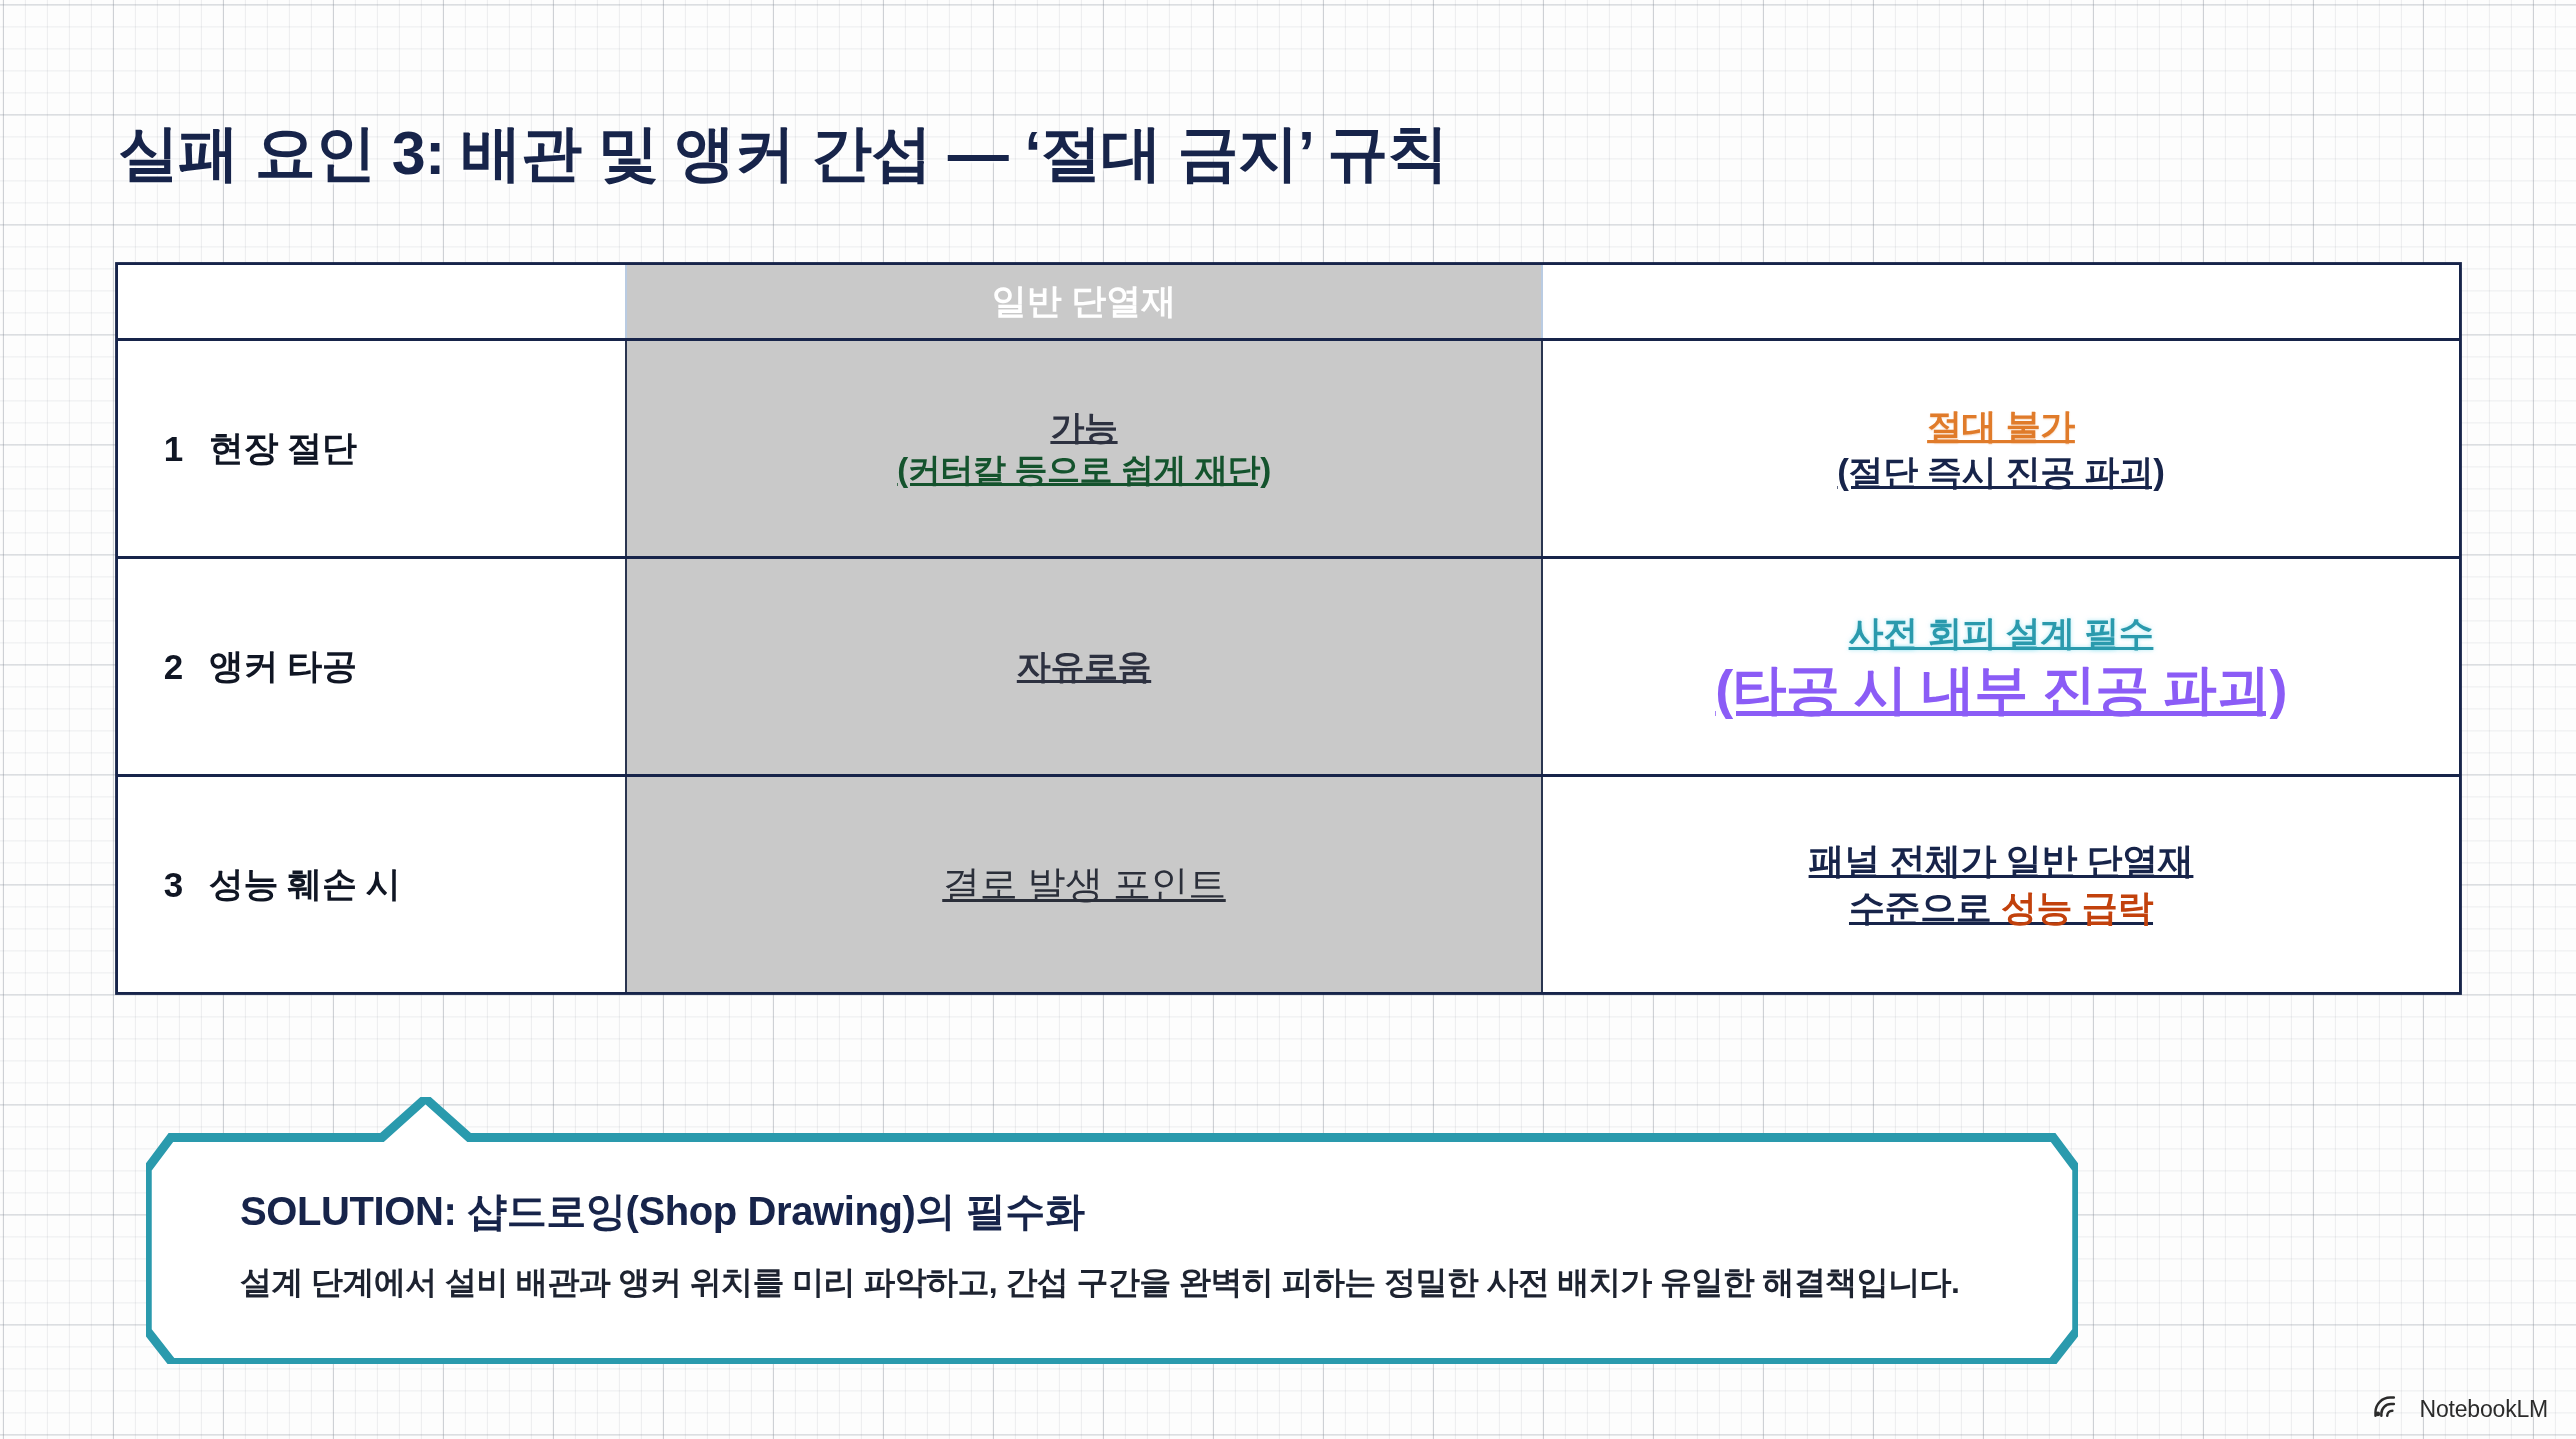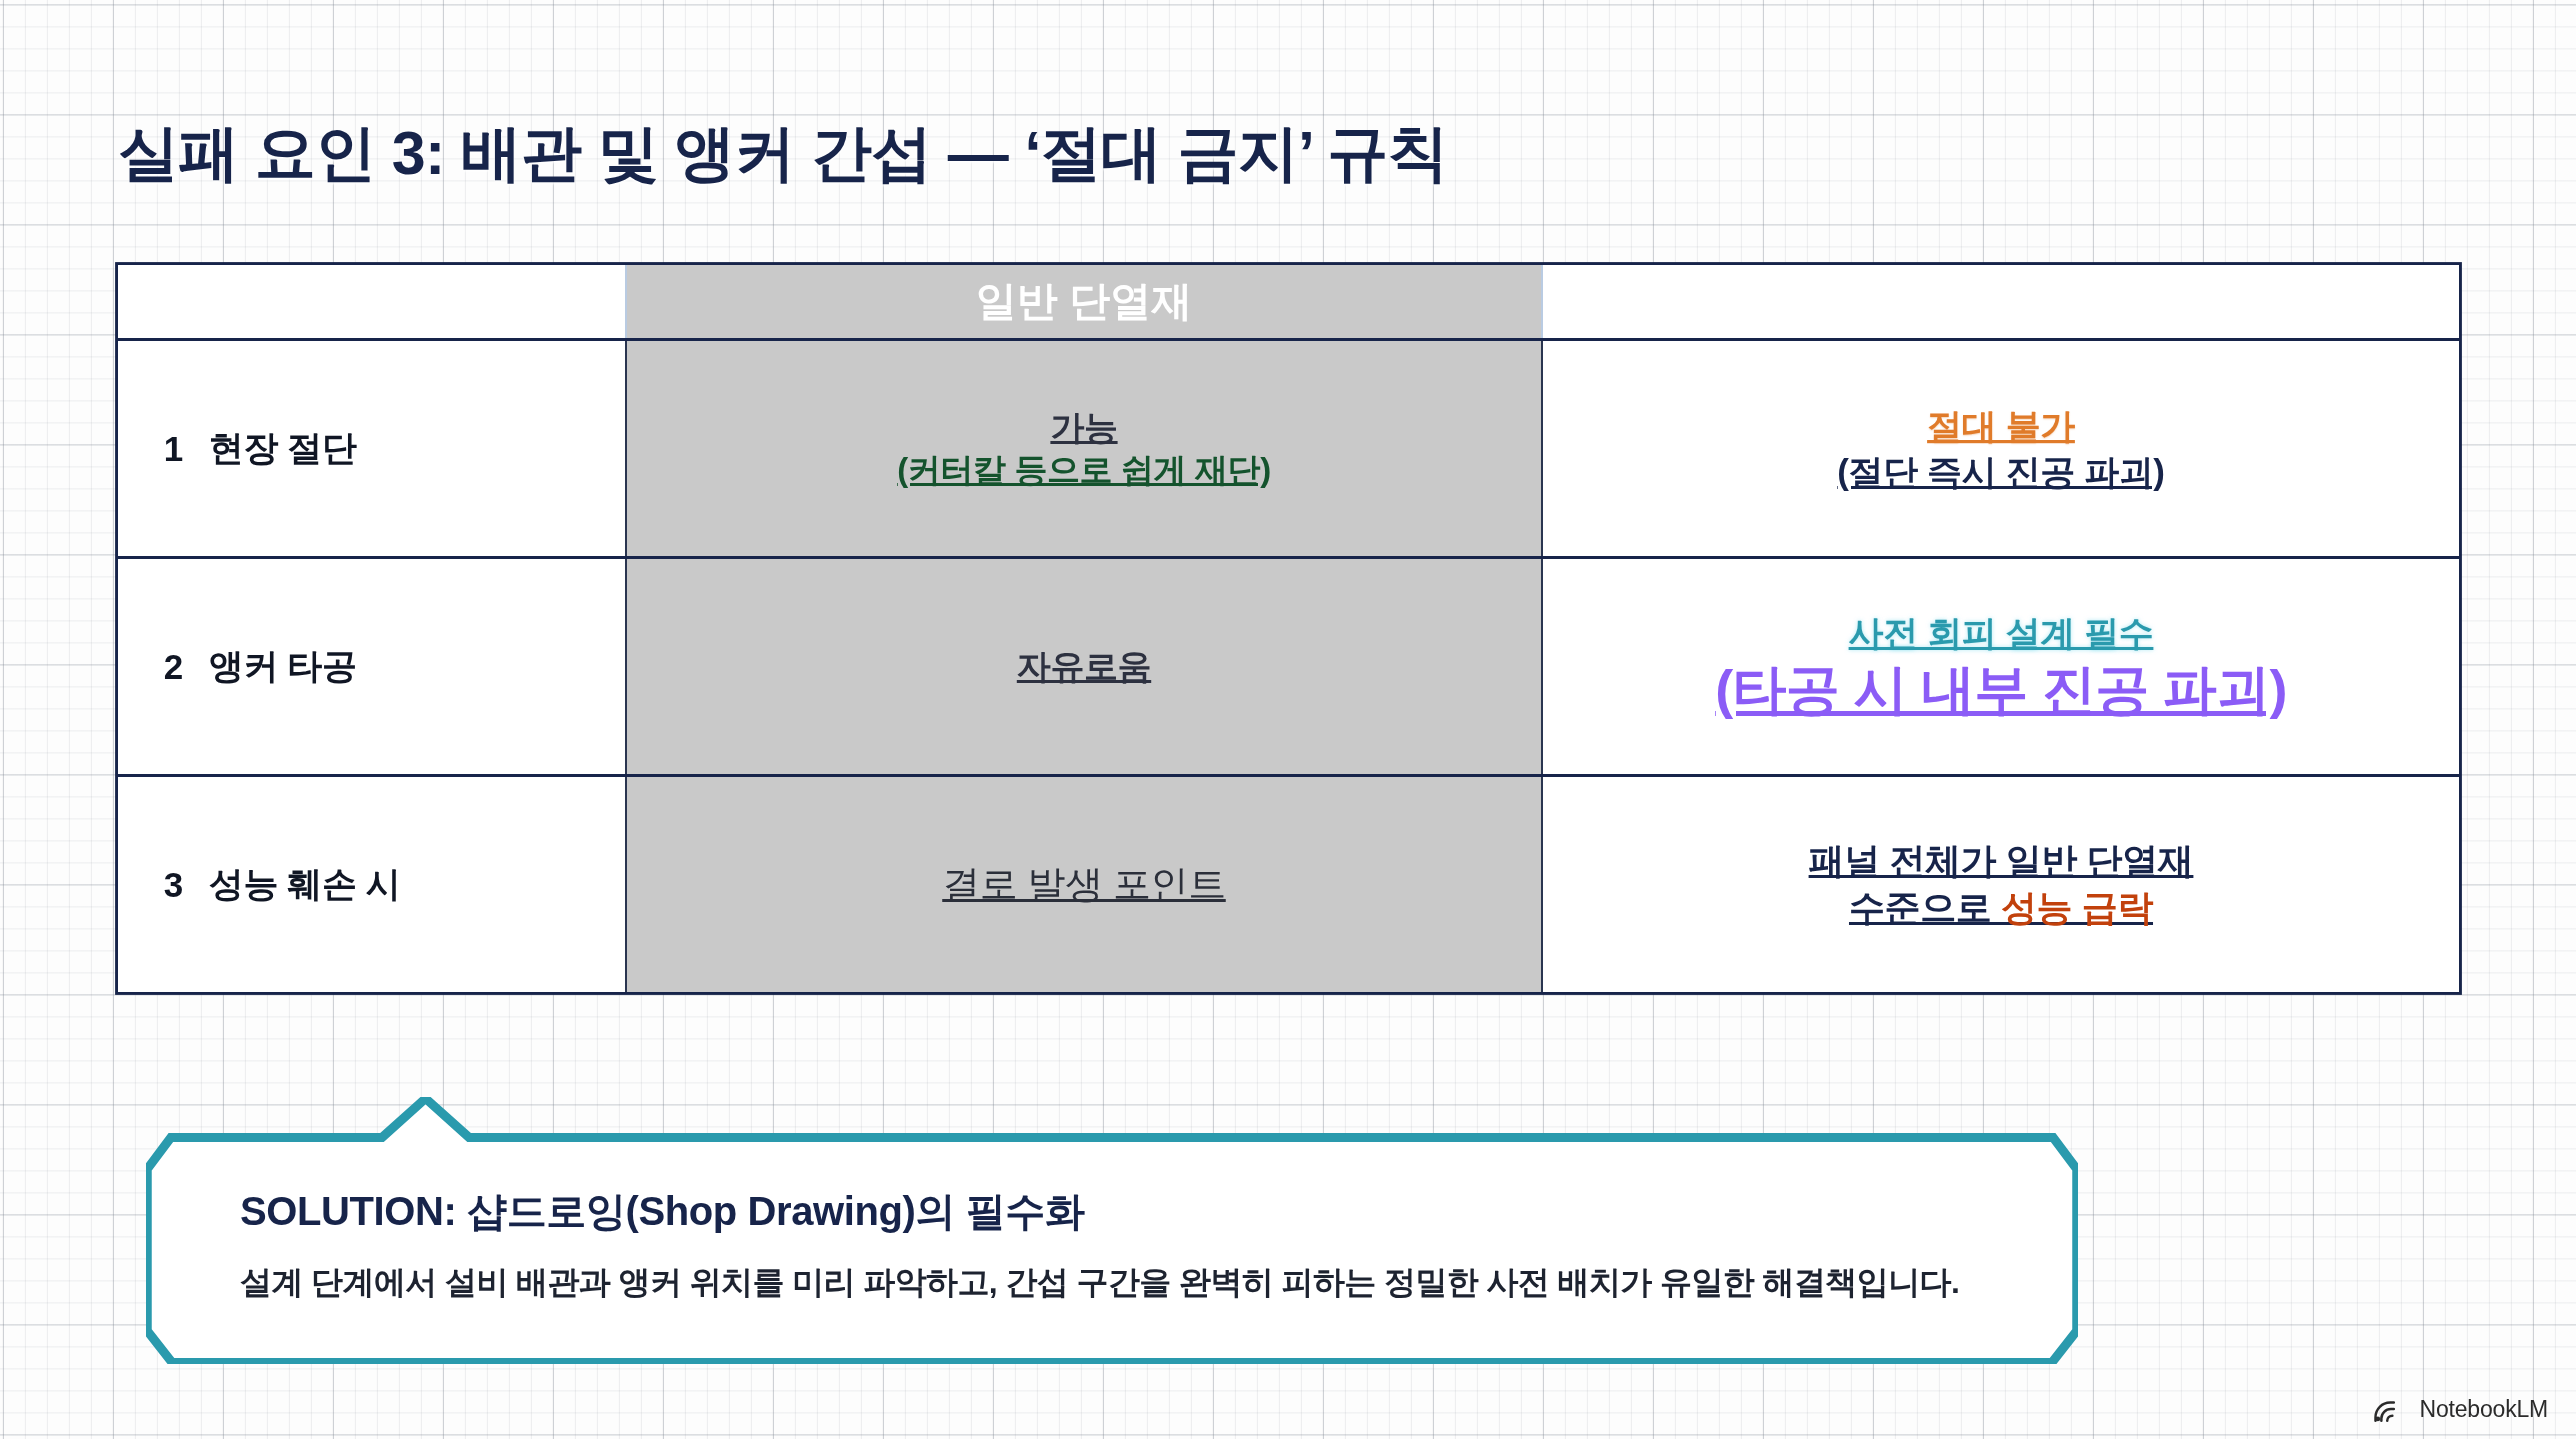--- a/index.html
+++ b/index.html
@@ -64,21 +64,21 @@
     padding: 0;
     margin: 0;
     text-align: center;
     vertical-align: middle;
   }
 
   thead th {
     background: #1c3a68;
     color: #ffffff;
     height: 73px;
-    font-size: 41px;
+    font-size: 35px;
     font-weight: bold;
     letter-spacing: 0px;
     border-right: 2.2px solid #b9cbe2;
   }
   thead th:last-child { border-right: none; }
 
   tbody td {
     border-top: 3.7px solid #17244a;
     border-right: 2.9px solid #2a3550;
     height: 215px;
@@ -215,21 +215,21 @@
     letter-spacing: -0.6px;
     white-space: nowrap;
   }
 
   
   #watermark {
     position: absolute;
     right: 28px;
     bottom: 16px;
     display: flex;
-    align-items: flex-end;
+    align-items: flex-start;
     gap: 21px;
   }
   #watermark-text {
     font-size: 23px;
     font-weight: 500;
     color: #2b2b2b;
     letter-spacing: -0.2px;
   }
   #watermark-logo { display: block; }
 </style>

